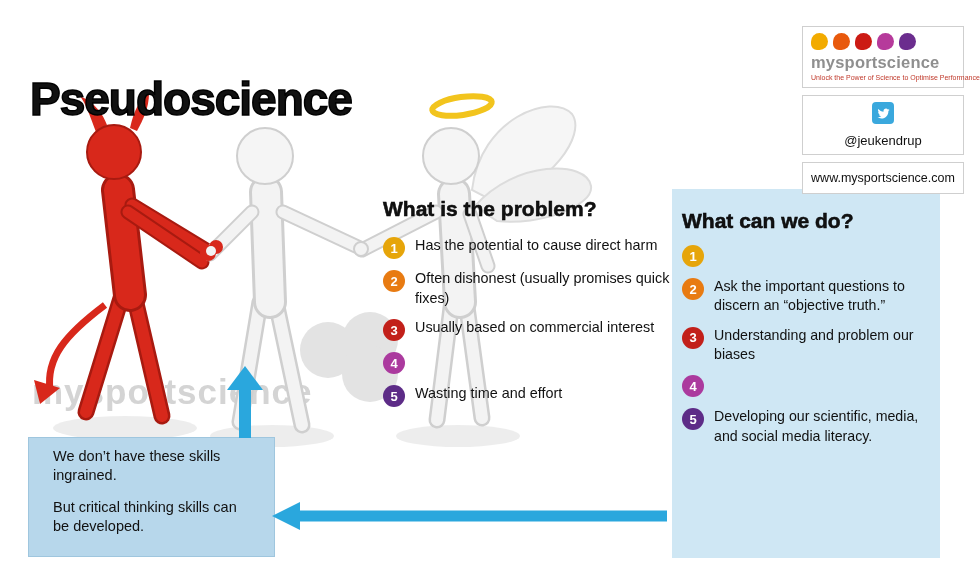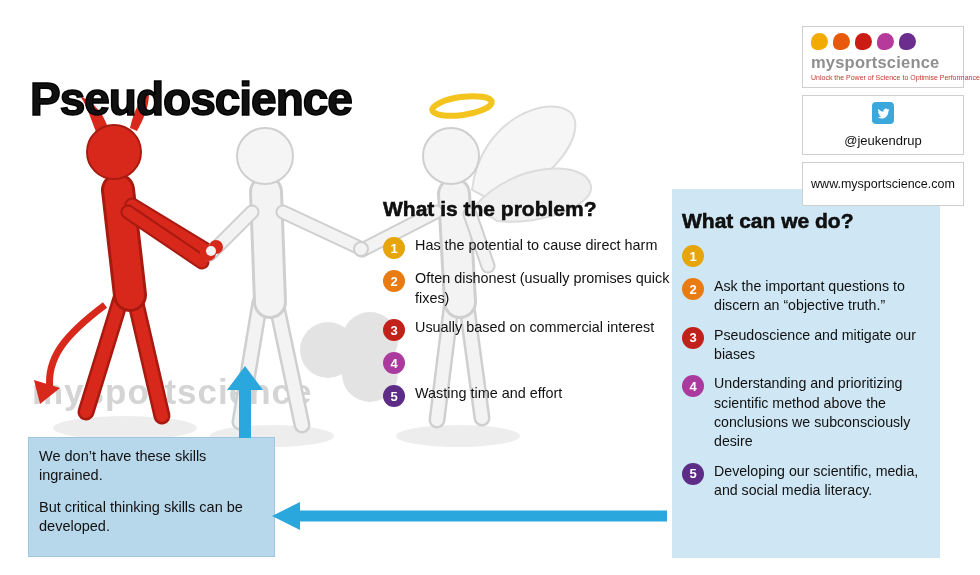--- a/index.html
+++ b/index.html
@@ -29,21 +29,21 @@
   .logo-stack { position:absolute; right:16px; top:26px; width:162px; z-index:5; }
   .logo-box { border:1px solid #cfcfcf; background:#fff; padding:6px 8px; margin-bottom:7px; }
   .dots { display:flex; gap:5px; margin-bottom:3px; }
   .dot { width:17px; height:17px; border-radius:50% 50% 50% 6px; }
   .brand { font-size:16.5px; font-weight:bold; color:#8f8f8f; letter-spacing:0.2px; }
   .tagline { font-size:7px; color:#c0392b; margin-top:2px; white-space:nowrap; }
   .tw-box { display:flex; align-items:center; gap:9px;flex-direction:column; }
   .tw-icon { width:22px; height:22px; background:#3aa8dd; border-radius:4px;
              display:flex; align-items:center; justify-content:center; flex:0 0 auto; }
   .handle { font-size:13px; }
-  .site { font-size:12.5px; text-align:center; padding:14px 2px; }
+  .site { font-size:12.5px; text-align:center; padding:8px 2px; }
   
   .col-heading { font-size:21px; font-weight:bold; -webkit-text-stroke:0.5px #000; }
   .col-problem { position:absolute; left:383px; top:197px; width:288px; z-index:3; }
   .col-problem .col-heading { margin-bottom:15px; }
   .panel {
     position:absolute; left:672px; top:189px; width:268px; height:369px;
     background:#cfe7f4; padding:20px 10px; z-index:3;
   }
   .panel .col-heading { margin-bottom:11px; }
   .li-row { display:flex; gap:10px; margin-bottom:10px; align-items:flex-start; }
@@ -51,21 +51,21 @@
     flex:0 0 auto; width:22px; height:22px; border-radius:50%; margin-top:1px;
     color:#fff; font-weight:bold; font-size:13px;
     display:flex; align-items:center; justify-content:center;
   }
   .li-text { font-size:14.4px; line-height:1.36; }
   .panel .li-text { font-size:14.2px; }
   .b { font-weight:normal; }
   
   .note-box {
     position:absolute; left:28px; top:437px; width:247px; height:120px;
-    background:#b7d7eb; border:1px solid #9fc6de; padding:9px 10px;
+    background:#b7d7eb; border:1px solid #9fc6de; padding:9px 24px;
     font-size:14.5px; line-height:1.32; z-index:4;
   }
   .note-box p + p { margin-top:13px; }
   
   .arrow { position:absolute; z-index:4; }
   .arrow-up { left:225px; top:366px; }
   .arrow-left { left:272px; top:501px; }
 </style>
 </head>
 <body>
@@ -191,25 +191,24 @@
   <div>
       <div class="li-row">
         <span class="badge" style="background: rgb(230, 165, 10);">1</span>
       </div>
       <div class="li-row">
         <span class="badge" style="background: rgb(232, 123, 18);">2</span>
         <span class="li-text"><span>Ask the important questions to discern an “objective truth.”</span></span>
       </div>
       <div class="li-row">
         <span class="badge" style="background: rgb(194, 32, 26);">3</span>
-        <span class="li-text"><span>Pseudoscience and mitigate our biases</span></span>
+        <span class="li-text"><span>Understanding and problem our biases</span></span>
       </div>
       <div class="li-row">
         <span class="badge" style="background: rgb(171, 58, 158);">4</span>
-        <span class="li-text"><span>Understanding and prioritizing scientific method above the conclusions we subconsciously desire</span></span>
       </div>
       <div class="li-row">
         <span class="badge" style="background: rgb(93, 44, 135);">5</span>
         <span class="li-text"><span>Developing our scientific, media, and social media literacy.</span></span>
       </div>
     </div>
 </div>
 
 <div class="note-box">
   <p>We don’t have these skills ingrained.</p>

